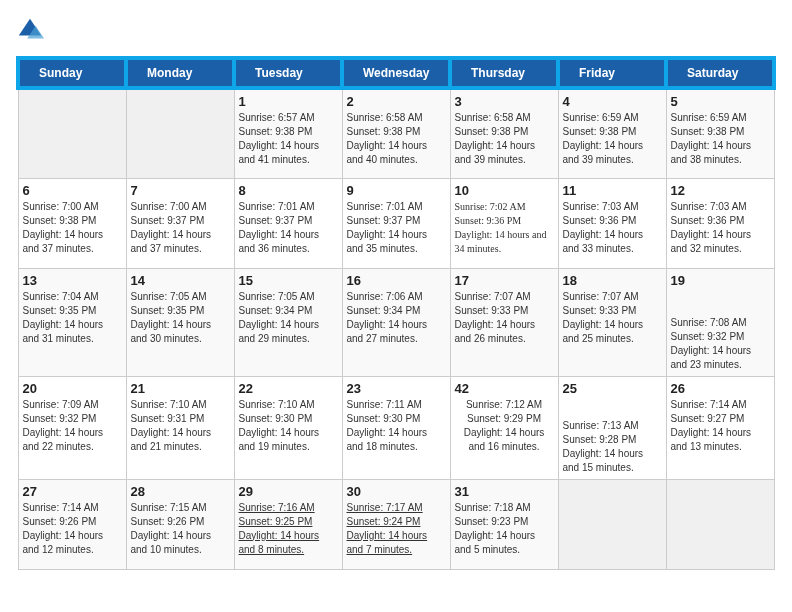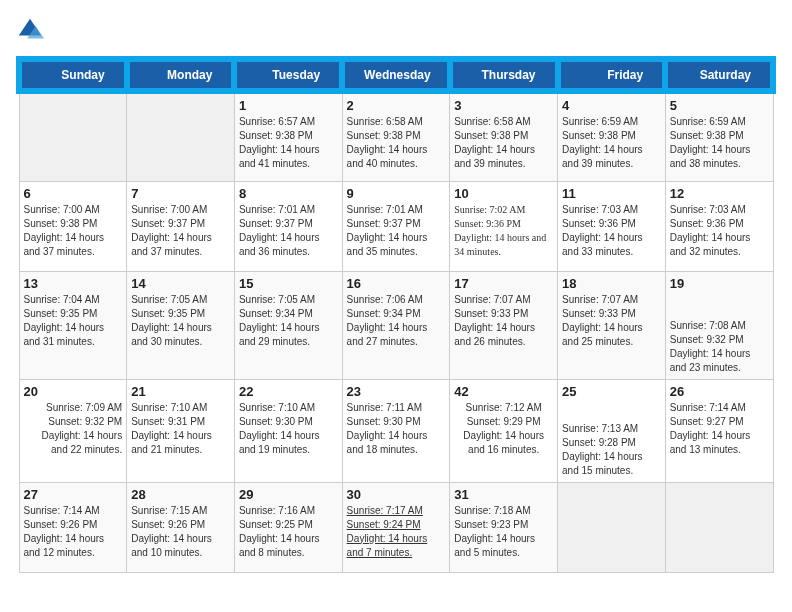--- a/index.html
+++ b/index.html
@@ -43,22 +43,22 @@
       width: 100%;
       border-collapse: collapse;
       table-layout: fixed;
     }
     thead tr th {
       background-color: #1a5fa8;
       color: #fff;
       font-size: 12px;
       font-weight: bold;
       padding: 6px 19px;
-      text-align: right;
-      border: 6px solid #0ea5e9;
+      text-align: left;
+      border: 4px solid #0ea5e9;
     }
     tbody tr td {
       vertical-align: top;
       border: 1px solid #ccc;
       padding: 4px;
       font-size: 10px;
       color: #333;
       height: 90px;
       background: #fff;
     }
@@ -232,21 +232,21 @@
         <td>
           <span class="day-number">19</span>
           <div class="day-detail" style="white-space: pre-line; margin-top: 28px;">Sunrise: 7:08 AM
 Sunset: 9:32 PM
 Daylight: 14 hours and 23 minutes.</div>
         </td>
       </tr>
       <tr>
         <td>
           <span class="day-number">20</span>
-          <div class="day-detail" style="white-space: pre-line; text-align: right;">Sunrise: 7:09 AM
+          <div class="day-detail" style="white-space: pre-line;">Sunrise: 7:09 AM
 Sunset: 9:32 PM
 Daylight: 14 hours and 22 minutes.</div>
         </td>
         <td>
           <span class="day-number">21</span>
           <div class="day-detail" style="white-space: pre-line;">Sunrise: 7:10 AM
 Sunset: 9:31 PM
 Daylight: 14 hours and 21 minutes.</div>
         </td>
         <td>
@@ -288,21 +288,21 @@
 Daylight: 14 hours and 12 minutes.</div>
         </td>
         <td>
           <span class="day-number">28</span>
           <div class="day-detail" style="white-space: pre-line;">Sunrise: 7:15 AM
 Sunset: 9:26 PM
 Daylight: 14 hours and 10 minutes.</div>
         </td>
         <td>
           <span class="day-number">29</span>
-          <div class="day-detail" style="white-space: pre-line;">Sunrise: 7:16 AM
+          <div class="day-detail" style="white-space: pre-line; text-decoration: underline;">Sunrise: 7:16 AM
 Sunset: 9:25 PM
 Daylight: 14 hours and 8 minutes.</div>
         </td>
         <td>
           <span class="day-number">30</span>
           <div class="day-detail" style="white-space: pre-line; text-decoration: underline;">Sunrise: 7:17 AM
 Sunset: 9:24 PM
 Daylight: 14 hours and 7 minutes.</div>
         </td>
         <td>

